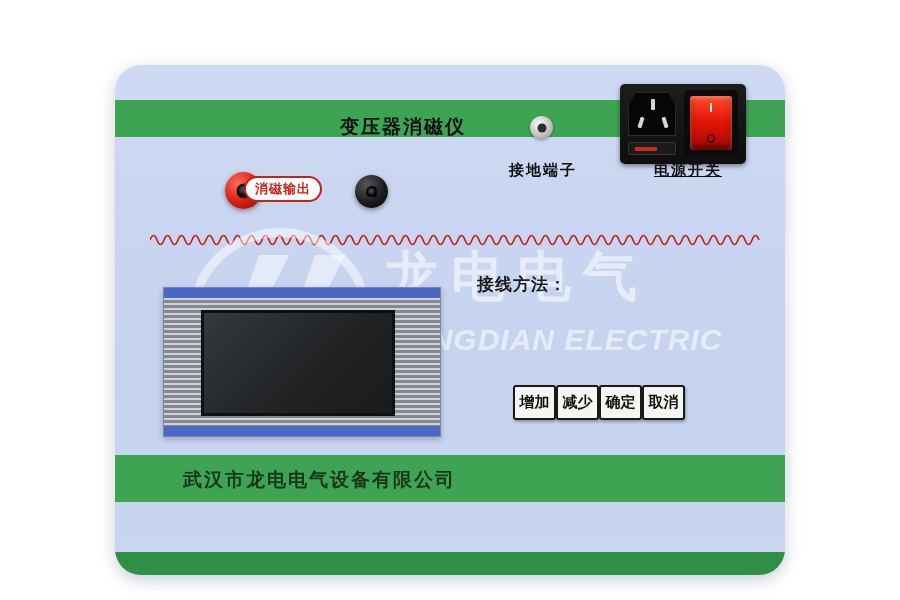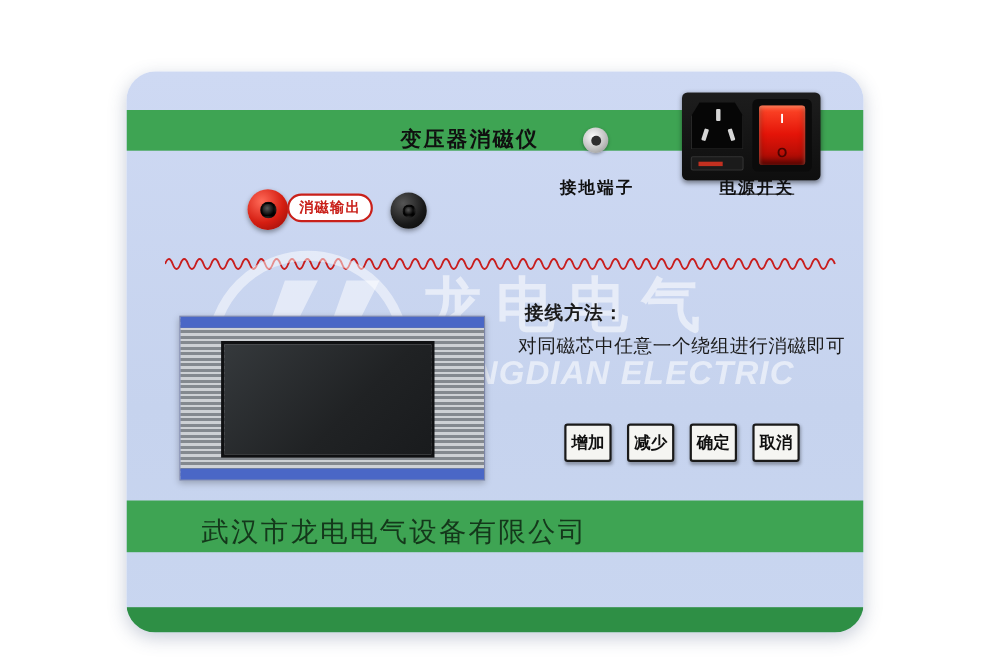--- a/index.html
+++ b/index.html
@@ -14,21 +14,21 @@
     border-radius:26px; overflow:hidden;
     background:linear-gradient(180deg,#ced9f3 0%,#c6d3ee 60%,#c9d6f0 100%);
     box-shadow:0 5px 16px rgba(60,80,120,.28);
   }
   .stripe { position:absolute; left:0; width:100%; }
   .stripe-top    { top:35px;  height:37px; background:#3ea453; }
   .stripe-bottom { top:390px; height:47px; background:#3ea453; }
   .stripe-edge   { top:487px; height:23px; background:#2e8f45; }
 
   .device-title {
-    position:absolute; left:225px; top:49px; width:150px; text-align:right;
+    position:absolute; left:225px; top:49px; width:150px; text-align:left;
     font-size:19px; font-weight:bold; color:#101010; letter-spacing:2px; z-index:2;
   }
   .sub-label {
     position:absolute; width:110px; text-align:center;
     font-size:15px; font-weight:bold; color:#101010; letter-spacing:2px; z-index:2;
   }
   .ground-label { left:373px; top:96px; }
   .power-label  { left:518px; top:96px;text-decoration:underline; }
 
   
@@ -85,21 +85,21 @@
   .jack-red {
     left:110px; top:107px; width:37px; height:37px;
     background:radial-gradient(circle at 35% 30%, #ff6a58, #d51e12 55%, #8d0b06);
   }
   .jack-black {
     left:240px; top:110px; width:33px; height:33px;
     background:radial-gradient(circle at 35% 30%, #555555, #191919 60%, #050505);
   }
   .jack-black .jack-hole { width:12px; height:12px; }
   .output-pill {
-    position:absolute; left:146px; top:111px; height:26px; padding:0 9px; z-index:2;
+    position:absolute; left:129px; top:111px; height:26px; padding:0 9px; z-index:2;
     background:#ffffff; border:2px solid #c9201a; border-radius:14px;
     color:#c9201a; font-size:13px; font-weight:bold; line-height:21px; letter-spacing:1px;
   }
 
   
   .wave { position:absolute; left:35px; top:167px; z-index:0; }
 
   
   .wm-circle {
     position:absolute; left:73px; top:163px; width:184px; height:184px;
@@ -129,32 +129,32 @@
   }
   .lcd-bar { position:absolute; left:0; width:100%; height:10px; background:#4a67c6; }
   .lcd-bar-top { top:0; } .lcd-bar-bottom { bottom:0; }
   .lcd-screen {
     position:absolute; left:37px; top:22px; width:194px; height:106px;
     background:linear-gradient(135deg,#35393c 0%,#202224 60%,#191b1d 100%);
     border:3px solid #0f1012;
   }
 
   
-  .keys { position:absolute; left:398px; top:320px; display:flex; gap:14px; z-index:3; }
+  .keys { position:absolute; left:398px; top:320px; display:flex; z-index:3; }
   .btn {
     width:43px; height:35px; background:#f5f5f2; border:2px solid #1a1a1a; border-radius:3px;
     font-size:15px; font-weight:bold; color:#101010;
     display:flex; align-items:center; justify-content:center;
     box-shadow:1px 2px 3px rgba(0,0,0,.3); cursor:pointer;
     font-family:"Liberation Sans","DejaVu Sans",sans-serif;
   }
 
   .company {
     position:absolute; left:68px; top:402px; z-index:2; white-space:nowrap;
-    font-size:25px; font-weight:normal; color:#14381b; letter-spacing:2px;
+    font-size:19px; font-weight:bold; color:#14381b; letter-spacing:2px;
   }
 </style>
 </head>
 <body>
 
 <div class="panel">
 
   <div class="stripe stripe-top"></div>
   <div class="stripe stripe-bottom"></div>
   <div class="stripe stripe-edge"></div>
@@ -200,21 +200,20 @@
     <svg width="166" height="166" viewBox="0 0 166 166">
       <path d="M62 18 L40 80 L58 80 L30 148 L86 70 L66 70 L92 18 Z" fill="rgba(255,255,255,0.5)"></path>
       <path d="M118 18 L96 80 L114 80 L86 148 L142 70 L122 70 L148 18 Z" fill="rgba(255,255,255,0.5)"></path>
     </svg>
   </div>
   <div class="wm-cn">龙电电气</div>
   <div class="wm-en">LONGDIAN ELECTRIC</div>
 
   <div class="instructions">
     <div class="ins-head">接线方法：</div>
-    <div class="ins-line">对同磁芯中任意一个绕组进行消磁即可</div>
   </div>
 
   <div class="lcd">
     <div class="lcd-bar lcd-bar-top"></div>
     <div class="lcd-screen"></div>
     <div class="lcd-bar lcd-bar-bottom"></div>
   </div>
 
   <div class="keys">
     <button class="btn">增加</button>

